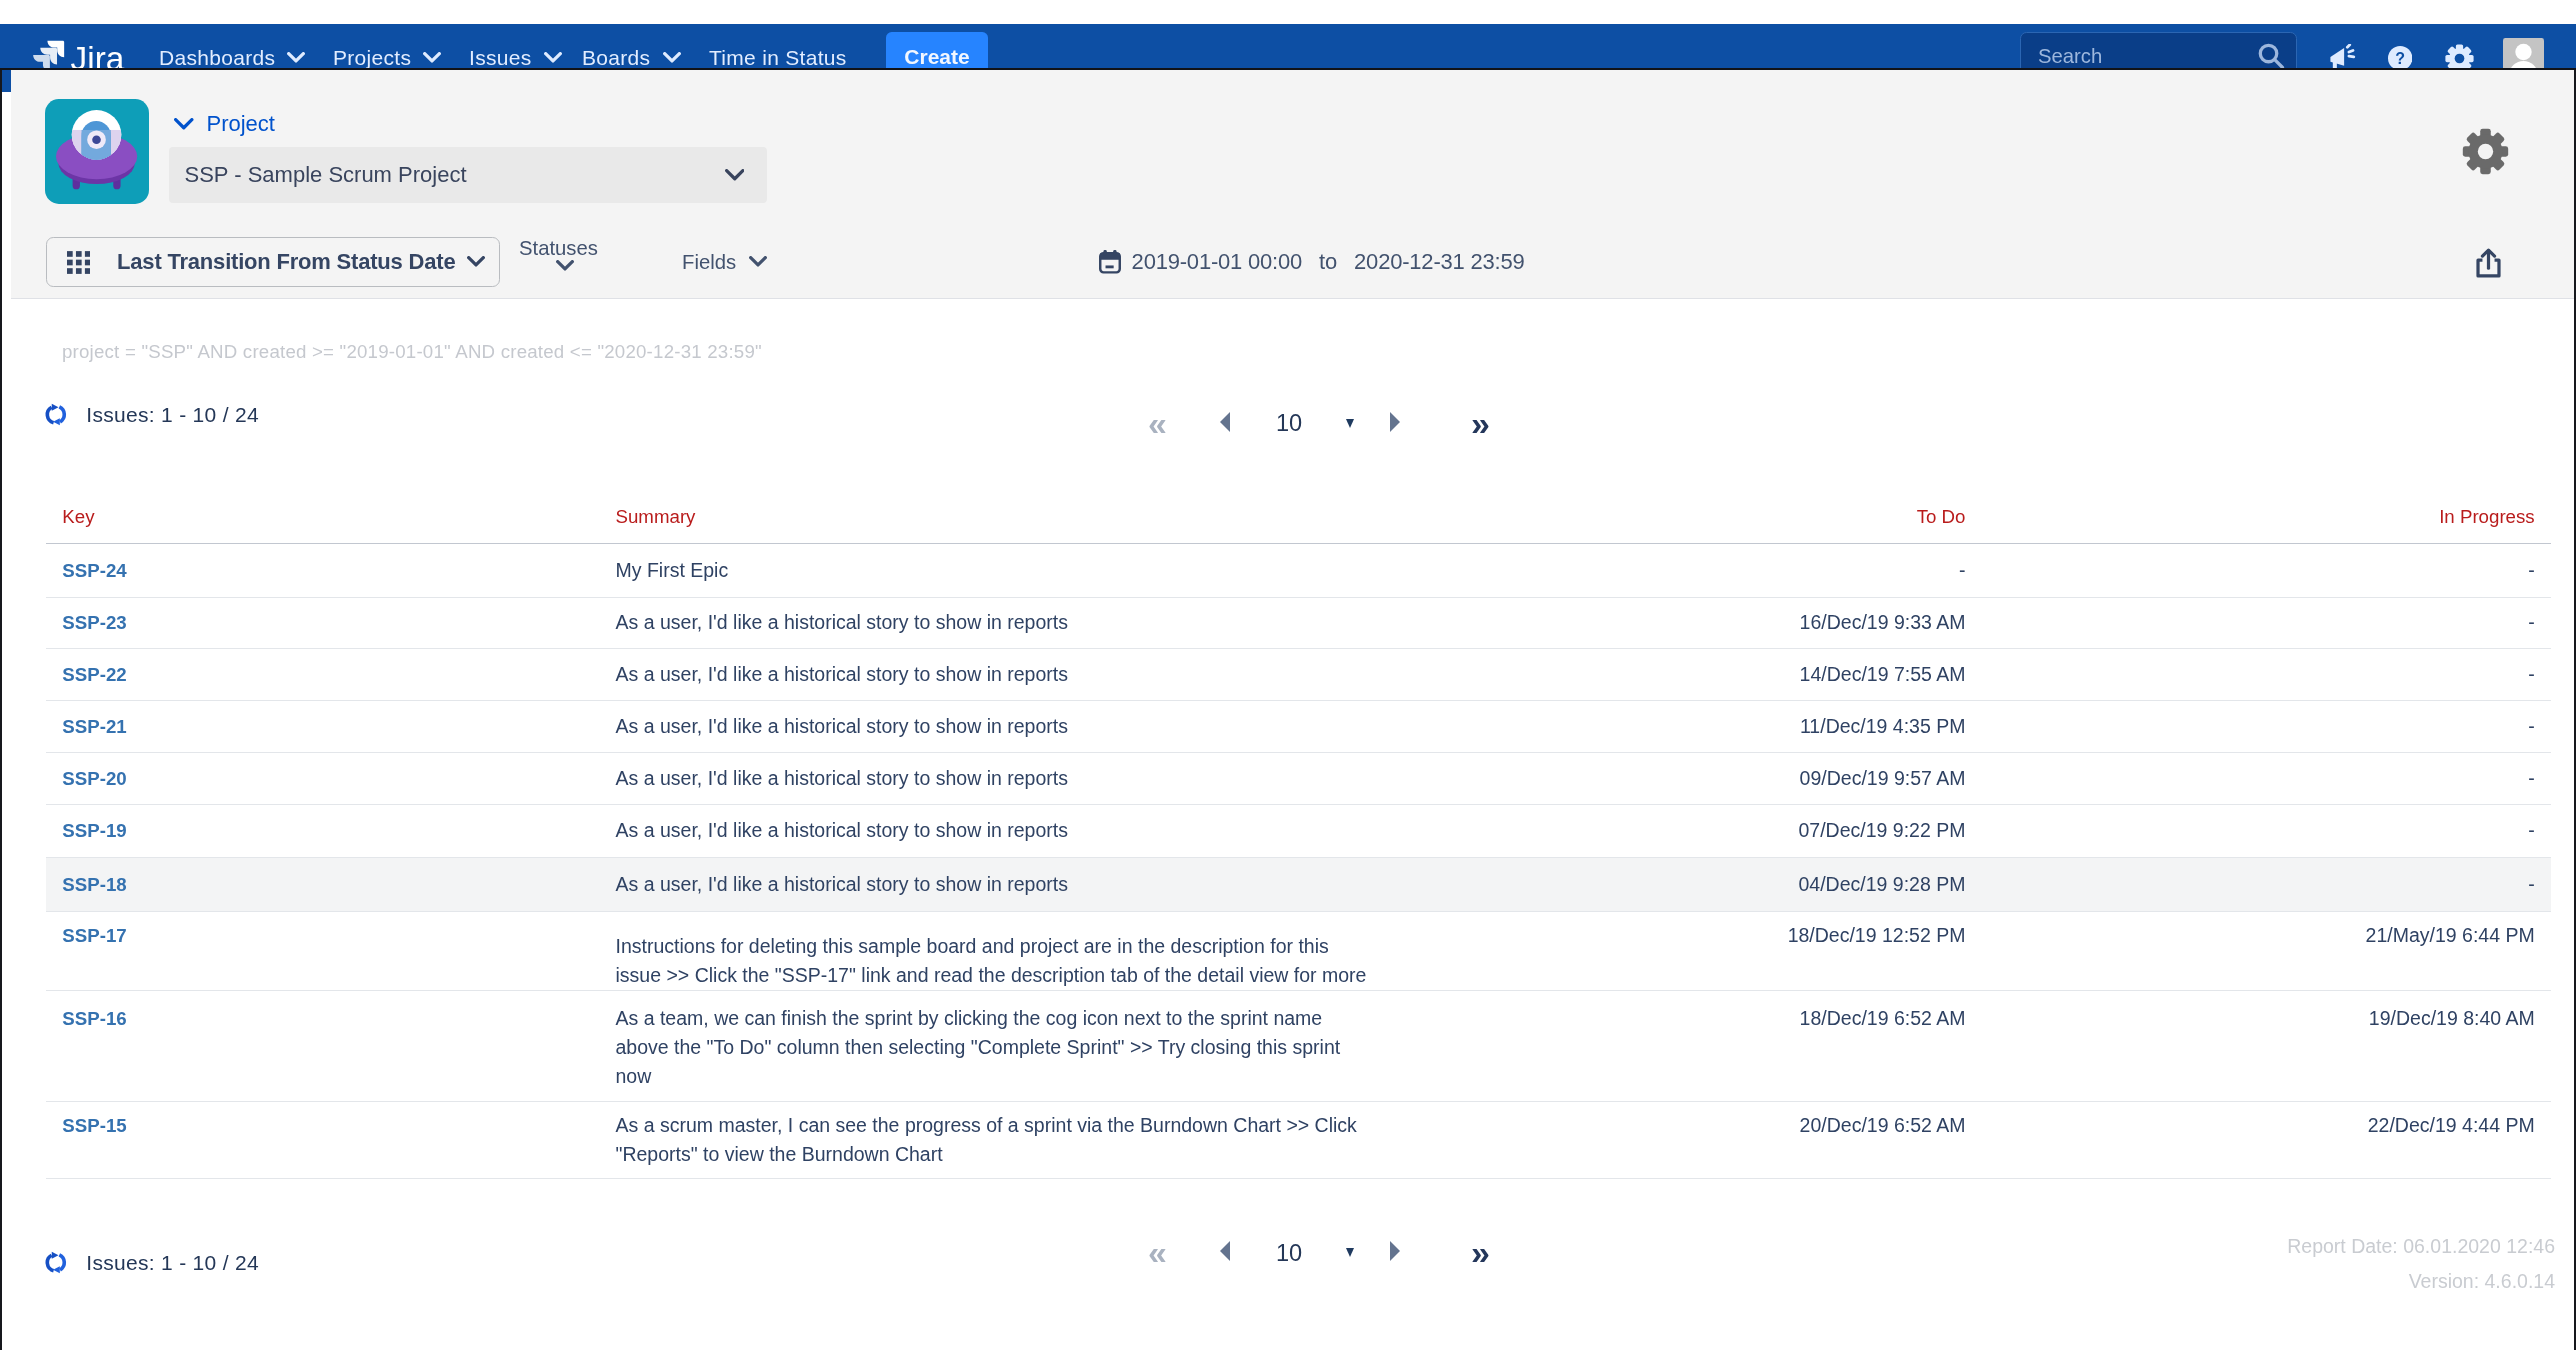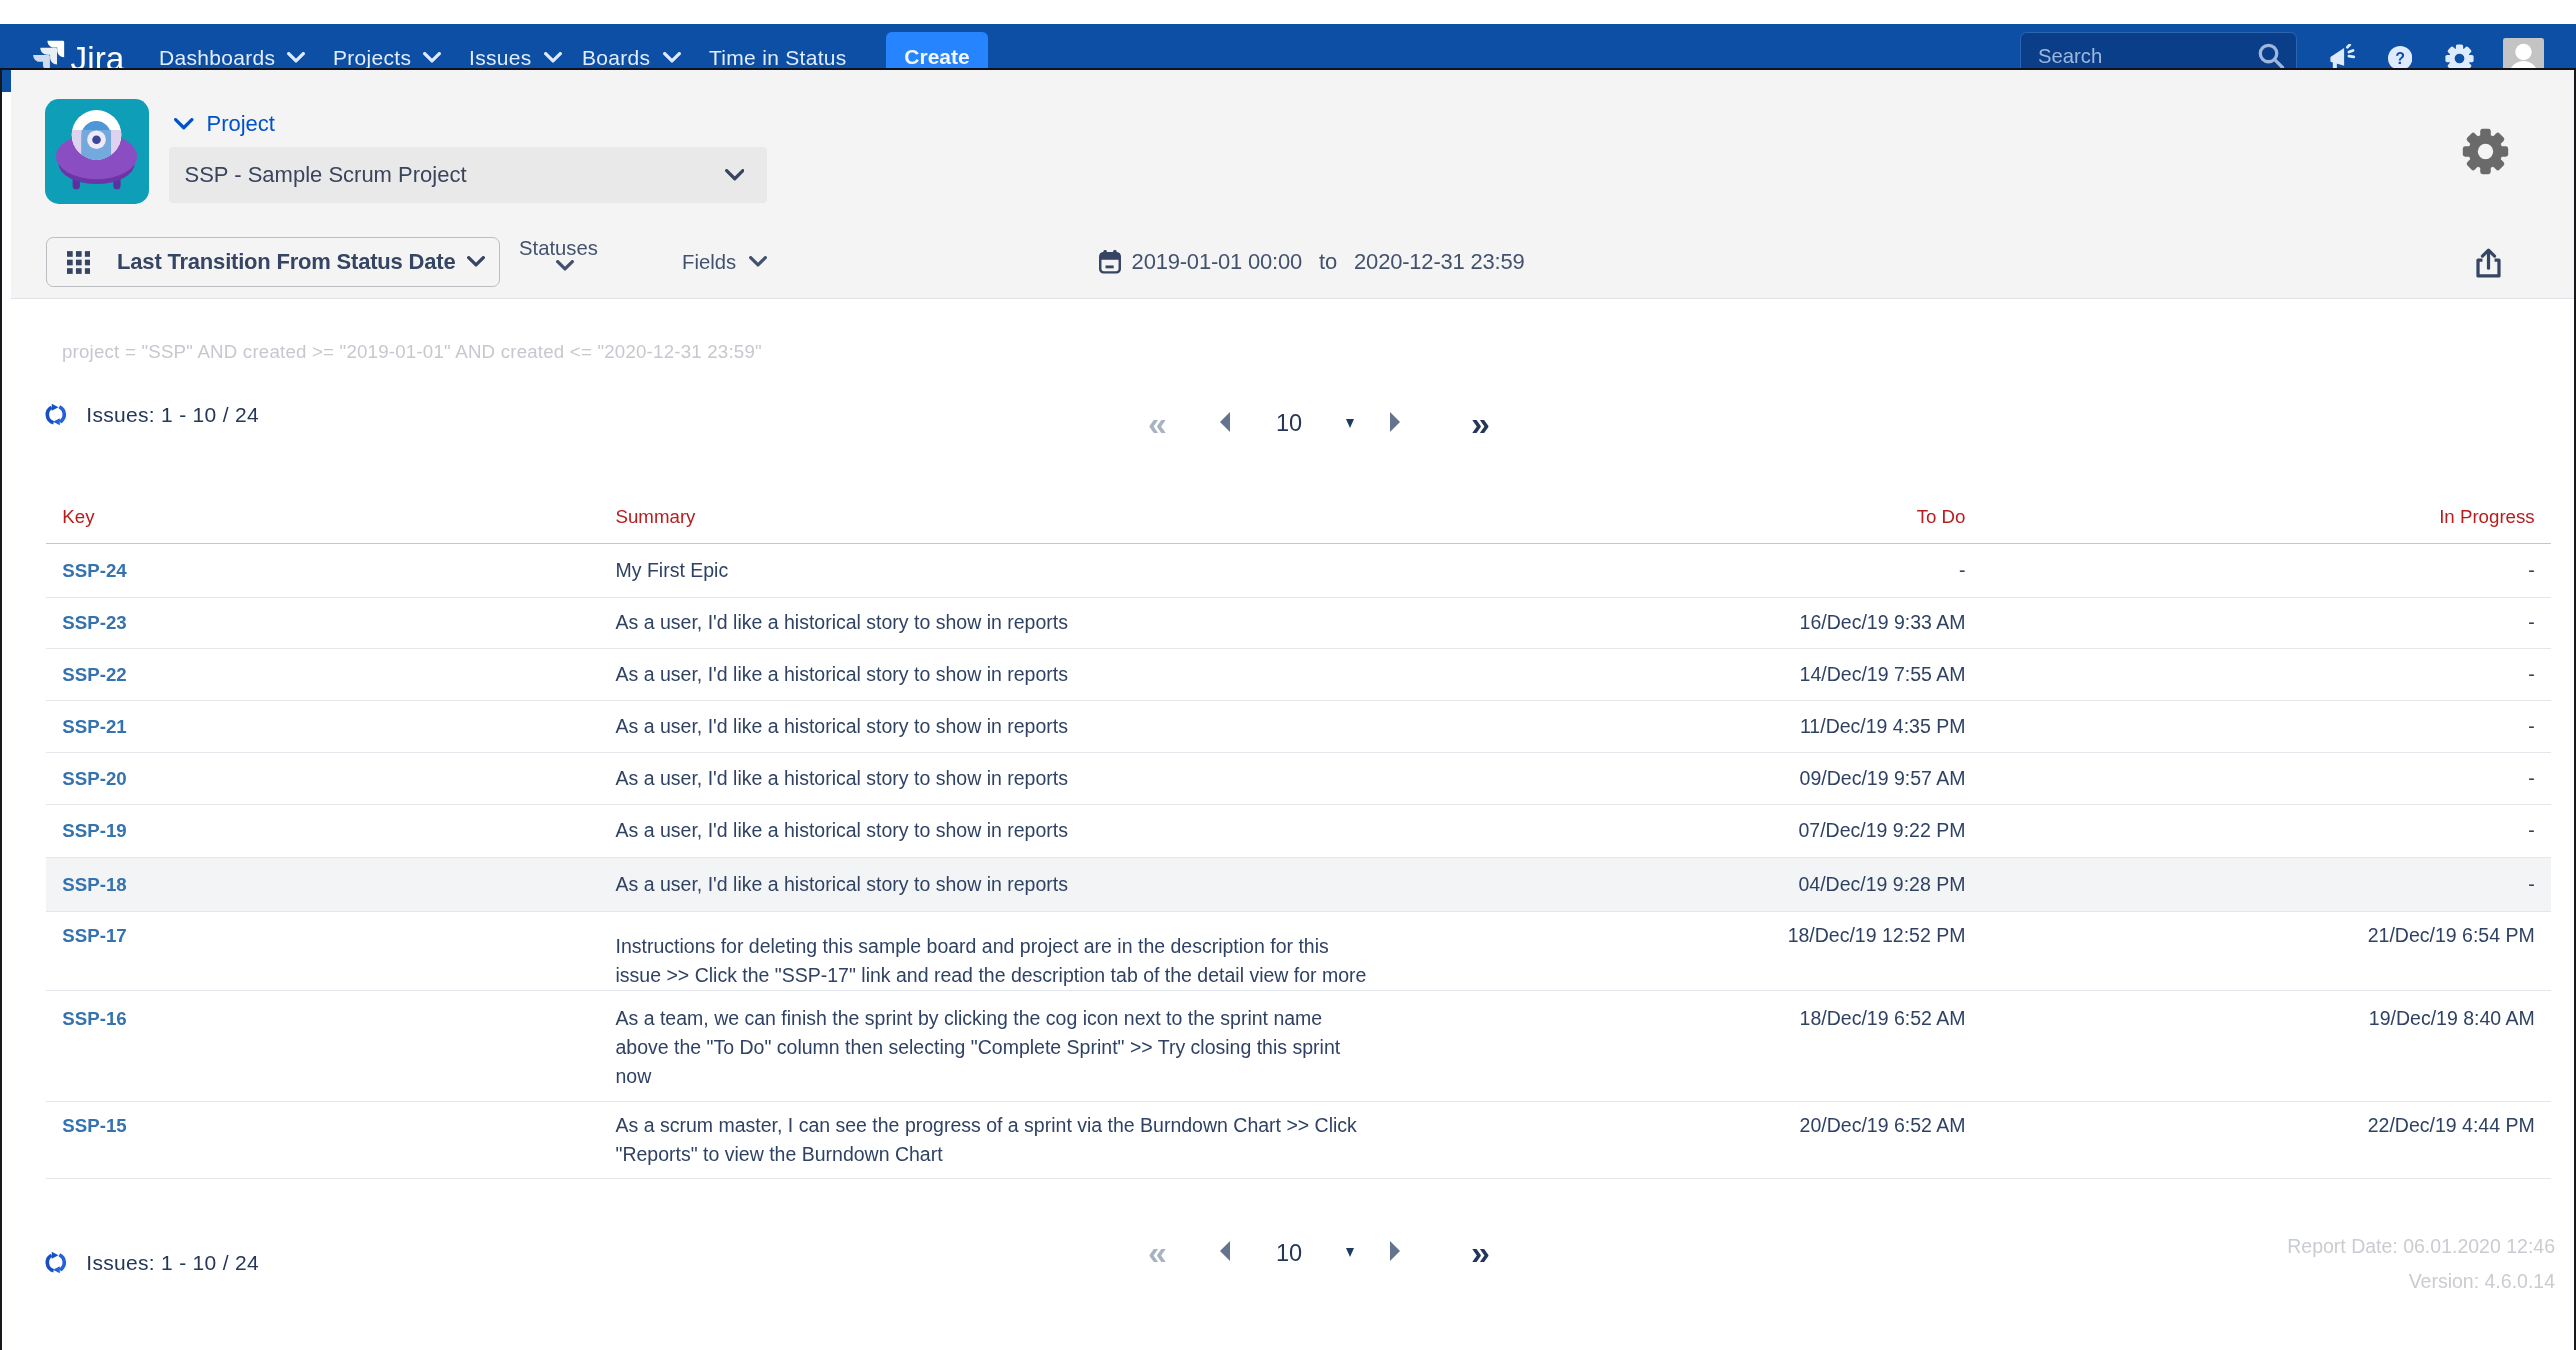--- a/index.html
+++ b/index.html
@@ -356,21 +356,21 @@
     <tr class="hl" style="height:54px;">
           <td class="key">SSP-18</td>
           <td>As a user, I'd like a historical story to show in reports</td>
           <td class="r">04/Dec/19 9:28 PM</td>
           <td class="r">-</td>
         </tr>
     <tr style="height:76px;">
           <td class="key vt" style="padding-top:9.8px;">SSP-17</td>
           <td class="vt" style="padding-top:20px;">Instructions for deleting this sample board and project are in the description for this<br>issue &gt;&gt; Click the "SSP-17" link and read the description tab of the detail view for more</td>
           <td class="r vt" style="padding-top:9.8px;">18/Dec/19 12:52 PM</td>
-          <td class="r vt" style="padding-top:9.8px;">21/Dec/19 6:54 PM</td>
+          <td class="r vt" style="padding-top:9.8px;">21/May/19 6:44 PM</td>
         </tr>
     <tr style="height:111px;">
           <td class="key vt" style="padding-top:13px;">SSP-16</td>
           <td class="vt" style="padding-top:13px;">As a team, we can finish the sprint by clicking the cog icon next to the sprint name<br>above the "To Do" column then selecting "Complete Sprint" &gt;&gt; Try closing this sprint<br>now</td>
           <td class="r vt" style="padding-top:13px;">18/Dec/19 6:52 AM</td>
           <td class="r vt" style="padding-top:13px;">19/Dec/19 8:40 AM</td>
         </tr>
     <tr style="height:77px;">
           <td class="key vt" style="padding-top:9.8px;">SSP-15</td>
           <td class="vt" style="padding-top:9.8px;">As a scrum master, I can see the progress of a sprint via the Burndown Chart &gt;&gt; Click<br>"Reports" to view the Burndown Chart</td>

